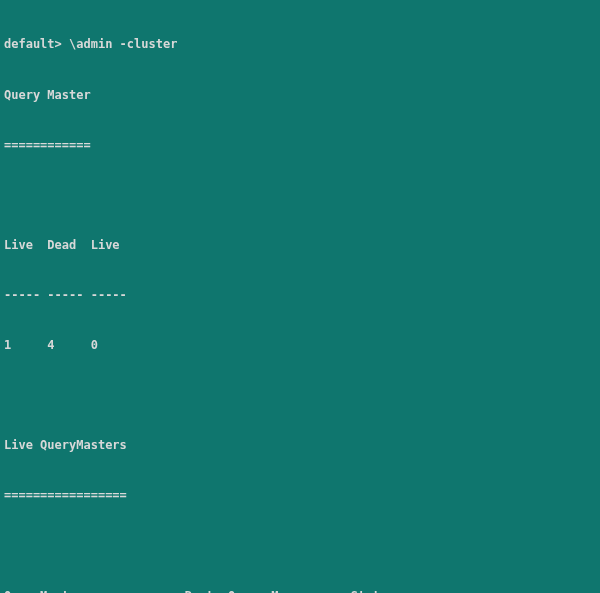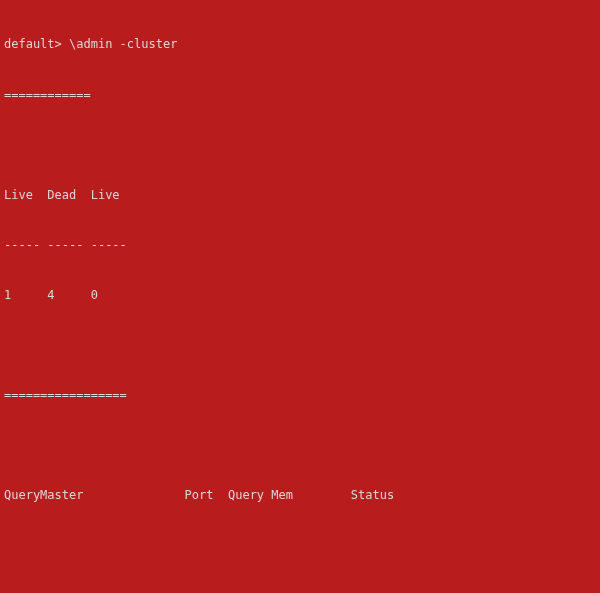--- a/index.html
+++ b/index.html
@@ -9,50 +9,53 @@
   }
   body {
     width: 600px;
     height: 593px;
     overflow: hidden;
     font-family: "DejaVu Sans Mono", "Liberation Mono", monospace;
   }
   #terminal {
     width: 600px;
     height: 593px;
-    background: #b91c1c;
+    background: #0f766e;
     color: #d8d8d8;
     font-family: "DejaVu Sans Mono", "Liberation Mono", monospace;
     font-size: 12px;
     line-height: 16.7px;
     letter-spacing: 0px;
     padding: 3px 0 0 4px;
     box-sizing: border-box;
     white-space: pre;
     overflow: hidden;
+    font-weight: bold;
   }
   .line {
     display: block;
     white-space: pre;
     min-height: 16.7px;
     color: #d8d8d8;
   }
   .blank { color: transparent; }
 </style>
 </head>
 <body>
 
 <div id="terminal">
   <span class="line">default&gt; \admin -cluster</span>
+  <span class="line">Query Master</span>
   <span class="line">============</span>
   <span class="line blank">&nbsp;</span>
   <span class="line">Live  Dead  Live</span>
   <span class="line">----- ----- -----</span>
   <span class="line">1     4     0</span>
   <span class="line blank">&nbsp;</span>
+  <span class="line">Live QueryMasters</span>
   <span class="line">=================</span>
   <span class="line blank">&nbsp;</span>
   <span class="line">QueryMaster              Port  Query Mem        Status</span>
   
   
   
   
   
   
   

